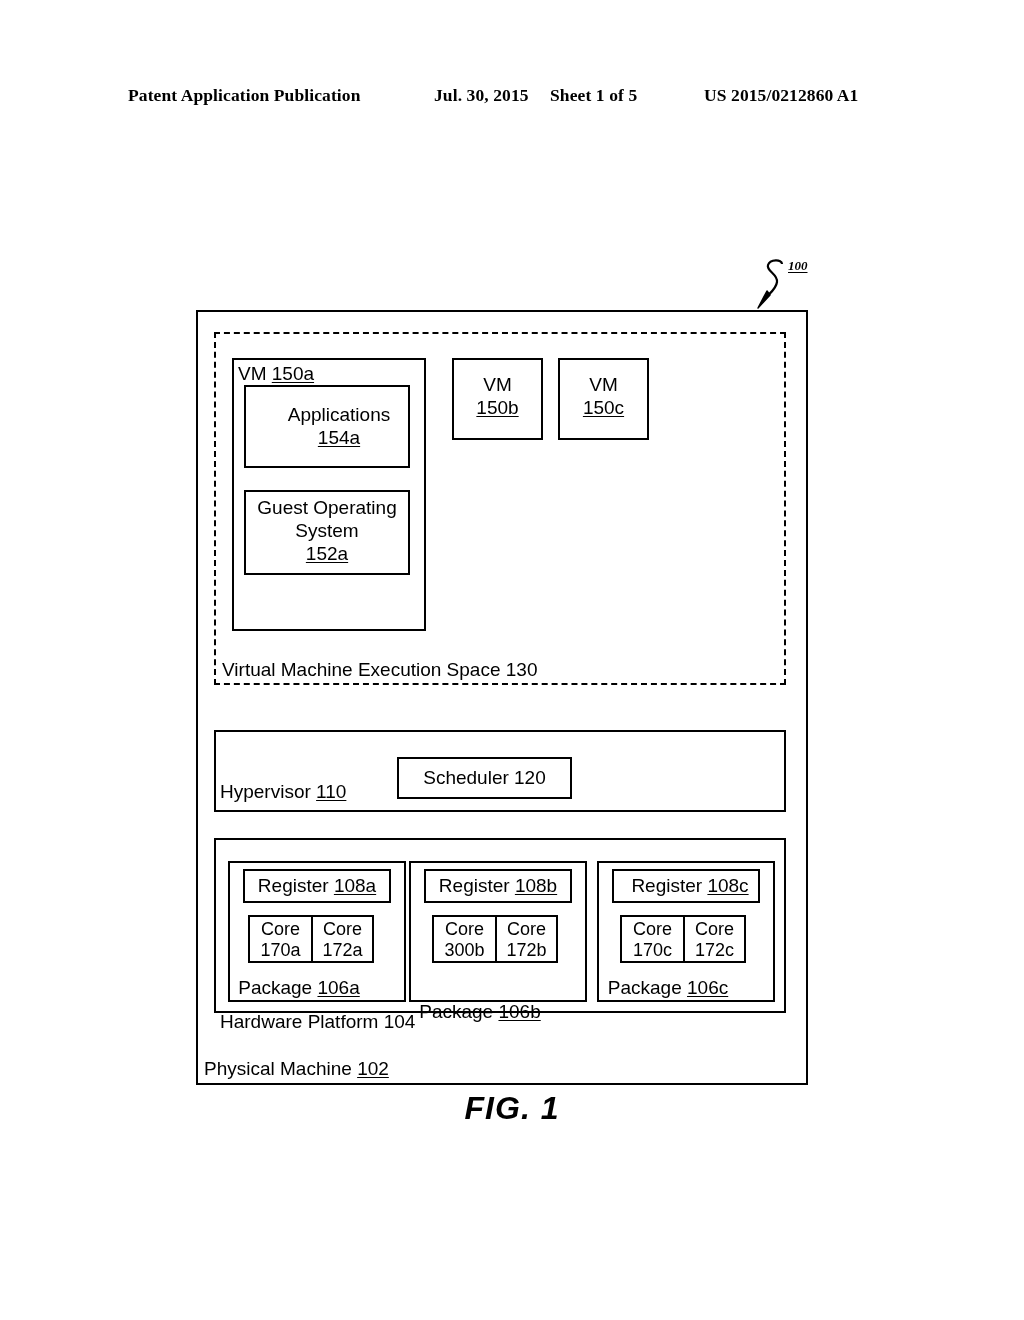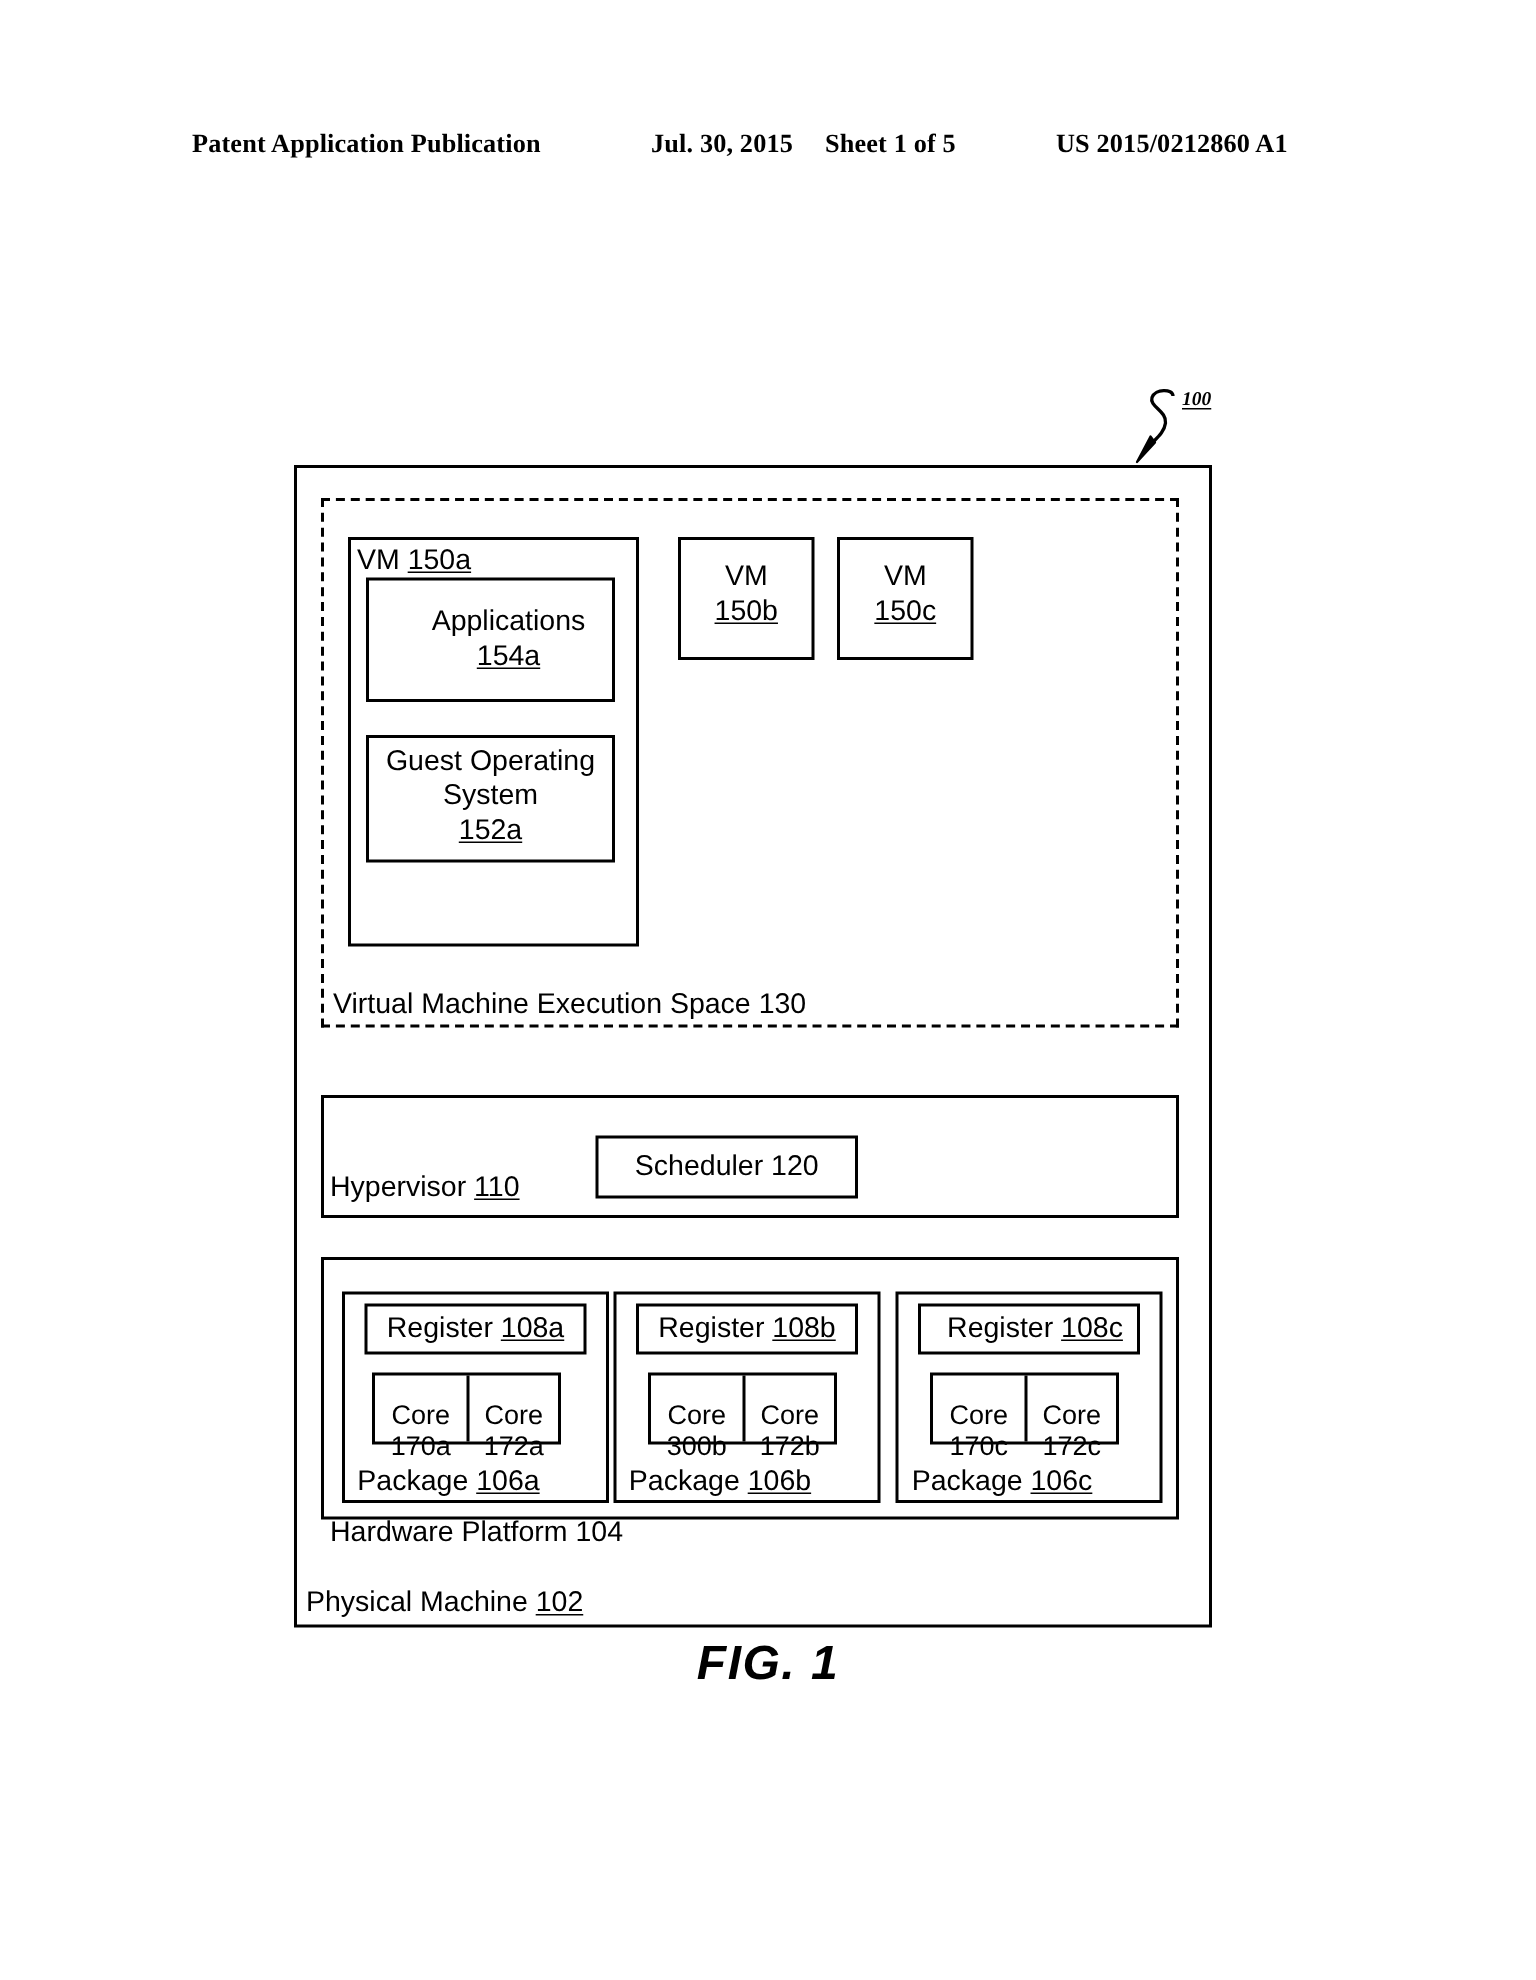--- a/index.html
+++ b/index.html
@@ -125,28 +125,28 @@
   }
   #cores-a-wrap { left: 248px; }
   #cores-b-wrap { left: 432px; }
   #cores-c-wrap { left: 620px; }
   .core-cell {
     flex: 1 1 50%;
     box-sizing: border-box;
     font-size: 18px;
     line-height: 21px;
     text-align: center;
-    padding-top: 16px;
+    padding-top: 2px;
     white-space: nowrap;
   }
   .core-cell + .core-cell { border-left: 2px solid #000; }
 
   .package-text { width: 142px; top: 976px; }
   #package-a-text { left: 228px; }
-  #package-b-text { left: 409px; }
+  #package-b-text { left: 409px; margin-top: 24px; }
   #package-c-text { left: 597px; }
 
   
   #ref100-label {
     position: absolute;
     left: 788px;
     top: 258px;
     font-family: "Liberation Serif", serif;
     font-style: italic;
     font-weight: bold;

